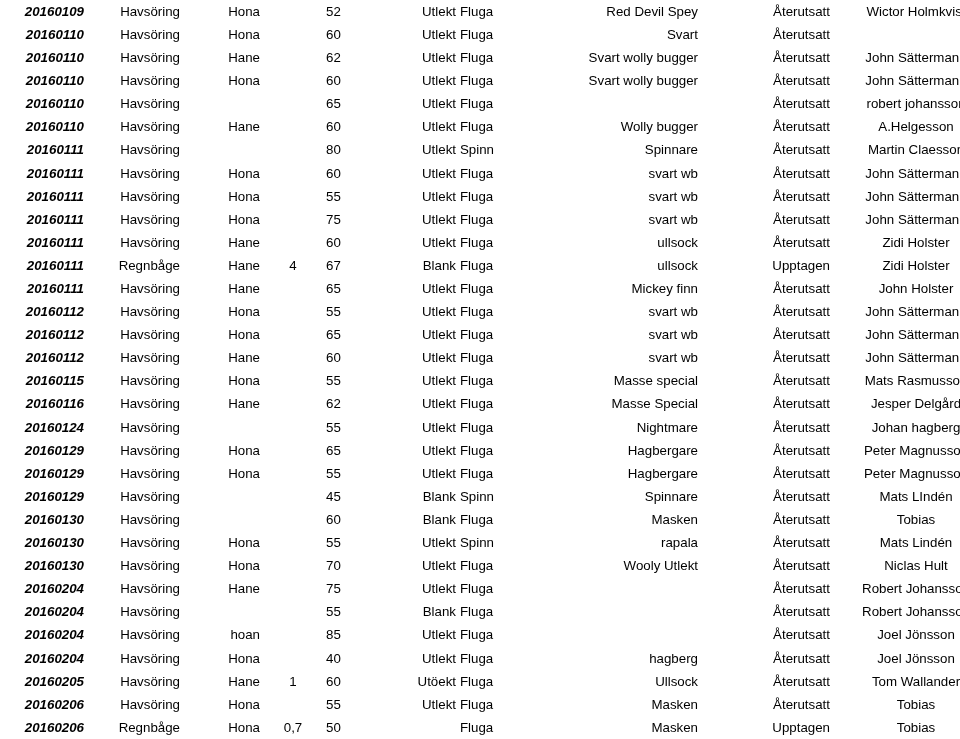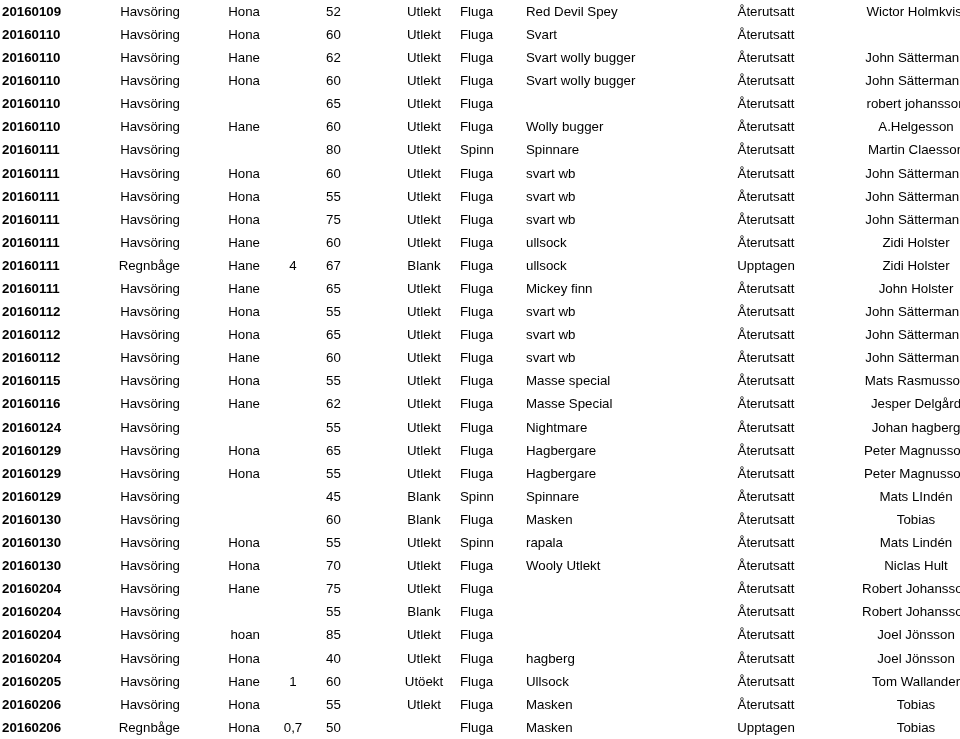--- a/index.html
+++ b/index.html
@@ -24,29 +24,29 @@
     line-height: 1;
   }
   #catch-table td {
     height: 23.1px;
     padding: 0 2px;
     vertical-align: middle;
     white-space: nowrap;
     overflow: hidden;
   }
   
-  .col-date   { width: 82px;  text-align: left;   padding-left: 8px; font-weight: 600; }
+  .col-date   { width: 82px;  text-align: right;   padding-left: 8px; font-weight: 600; font-style: italic; }
   .col-species{ width: 92px;  text-align: right; }
   .col-sex    { width: 76px;  text-align: right; }
   .col-weight { width: 58px;  text-align: center; }
   .col-length { width: 62px;  text-align: left; }
-  .col-stage  { width: 64px;  text-align: center; margin-top: 12px; }
+  .col-stage  { width: 64px;  text-align: right; margin-top: 12px; }
   .col-method { width: 62px;  text-align: left; }
-  .col-lure   { width: 172px; text-align: left; }
-  .col-fate   { width: 128px; text-align: center; }
+  .col-lure   { width: 172px; text-align: right; }
+  .col-fate   { width: 128px; text-align: right; }
   .col-angler { width: 164px; text-align: center; }
 </style>
 </head>
 <body>
 
 <table id="catch-table">
   <tbody id="table-body">
       <tr>
         <td class="col-date">20160109</td>
         <td class="col-species">Havsöring</td>

